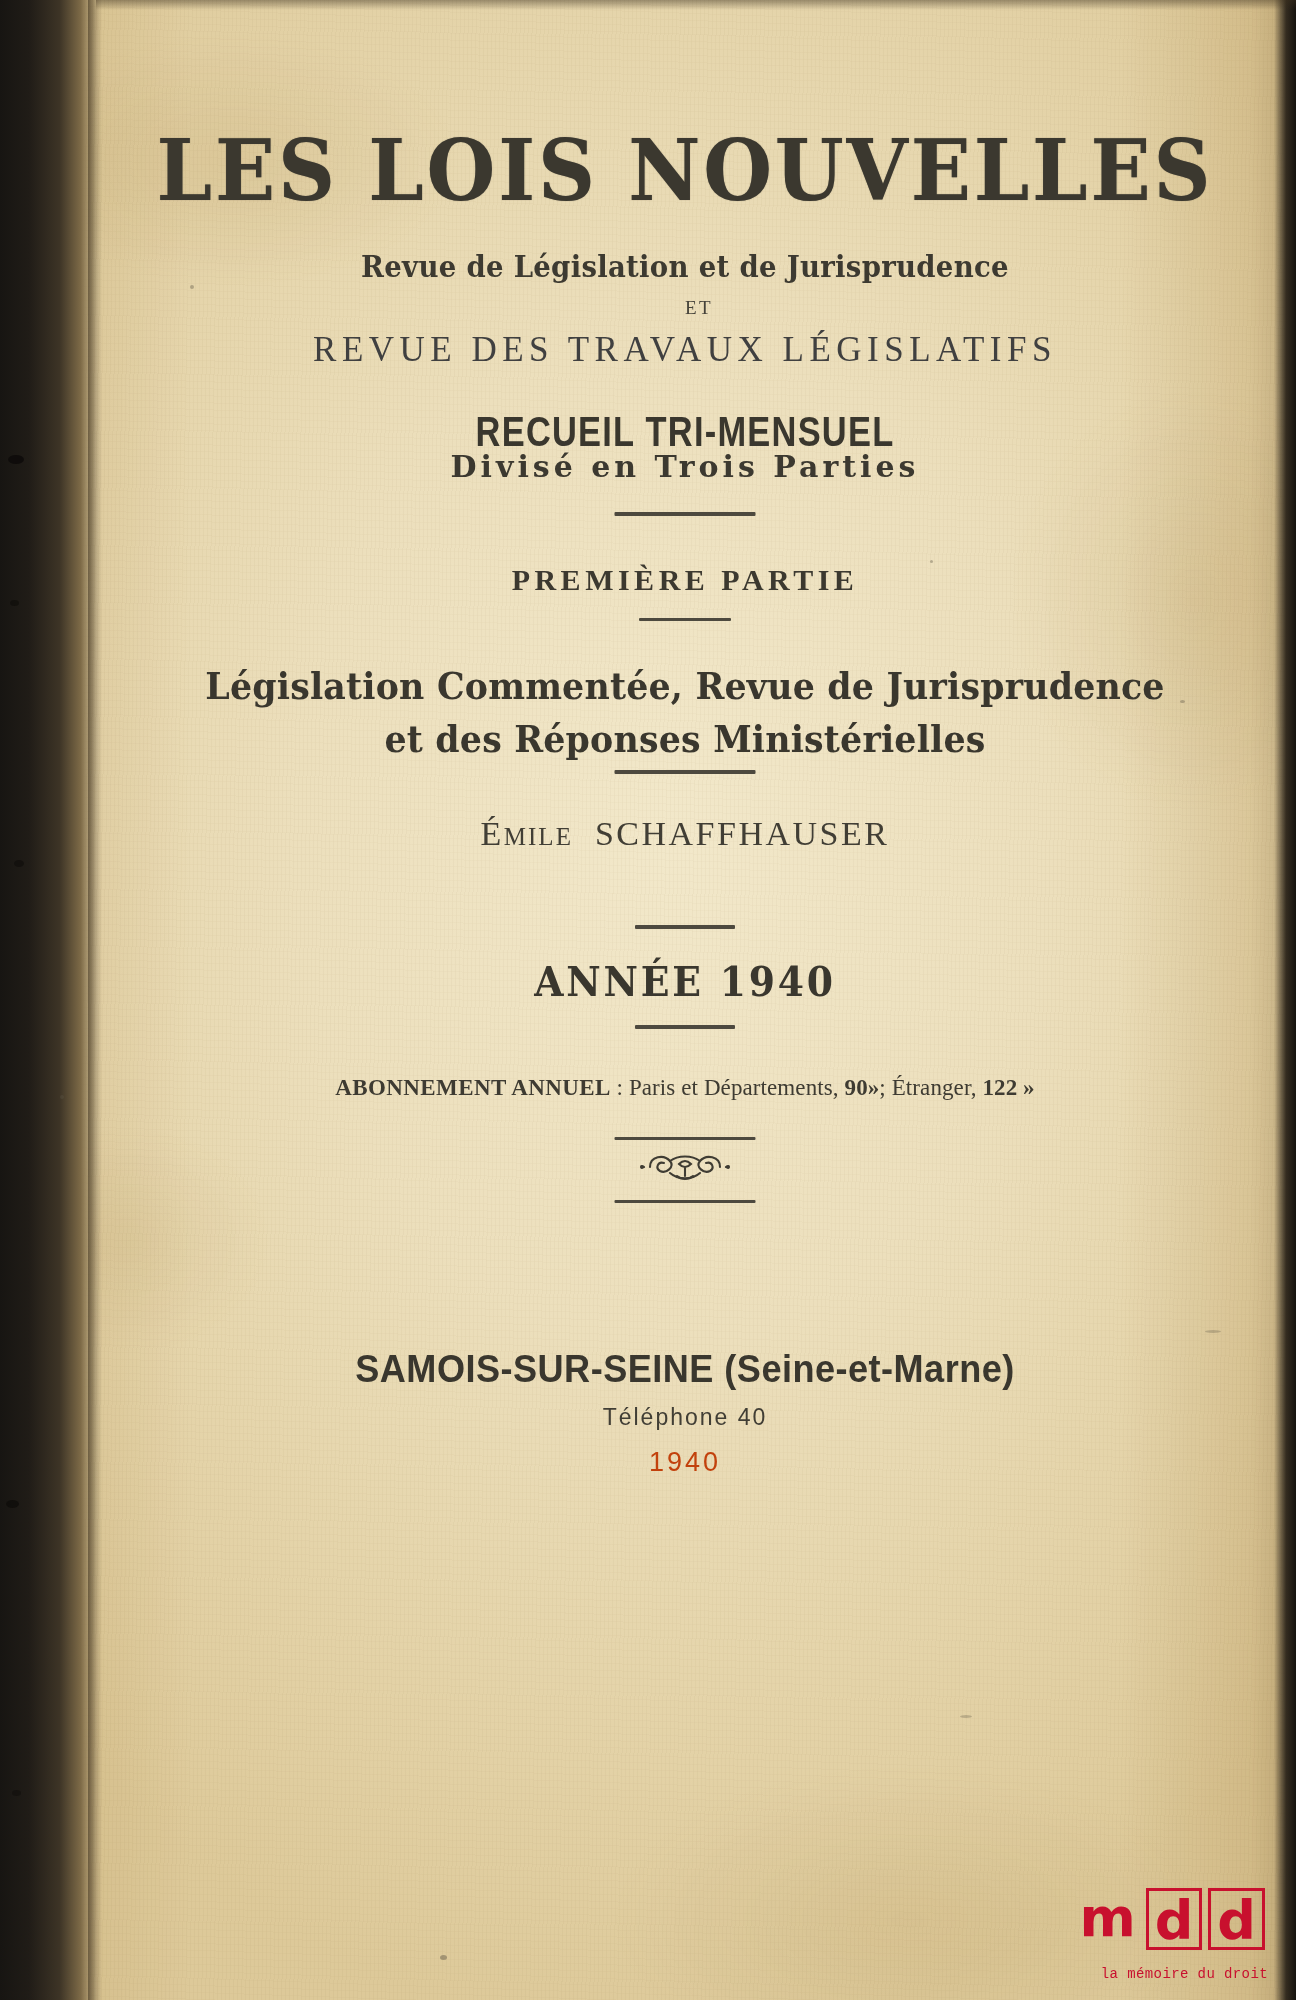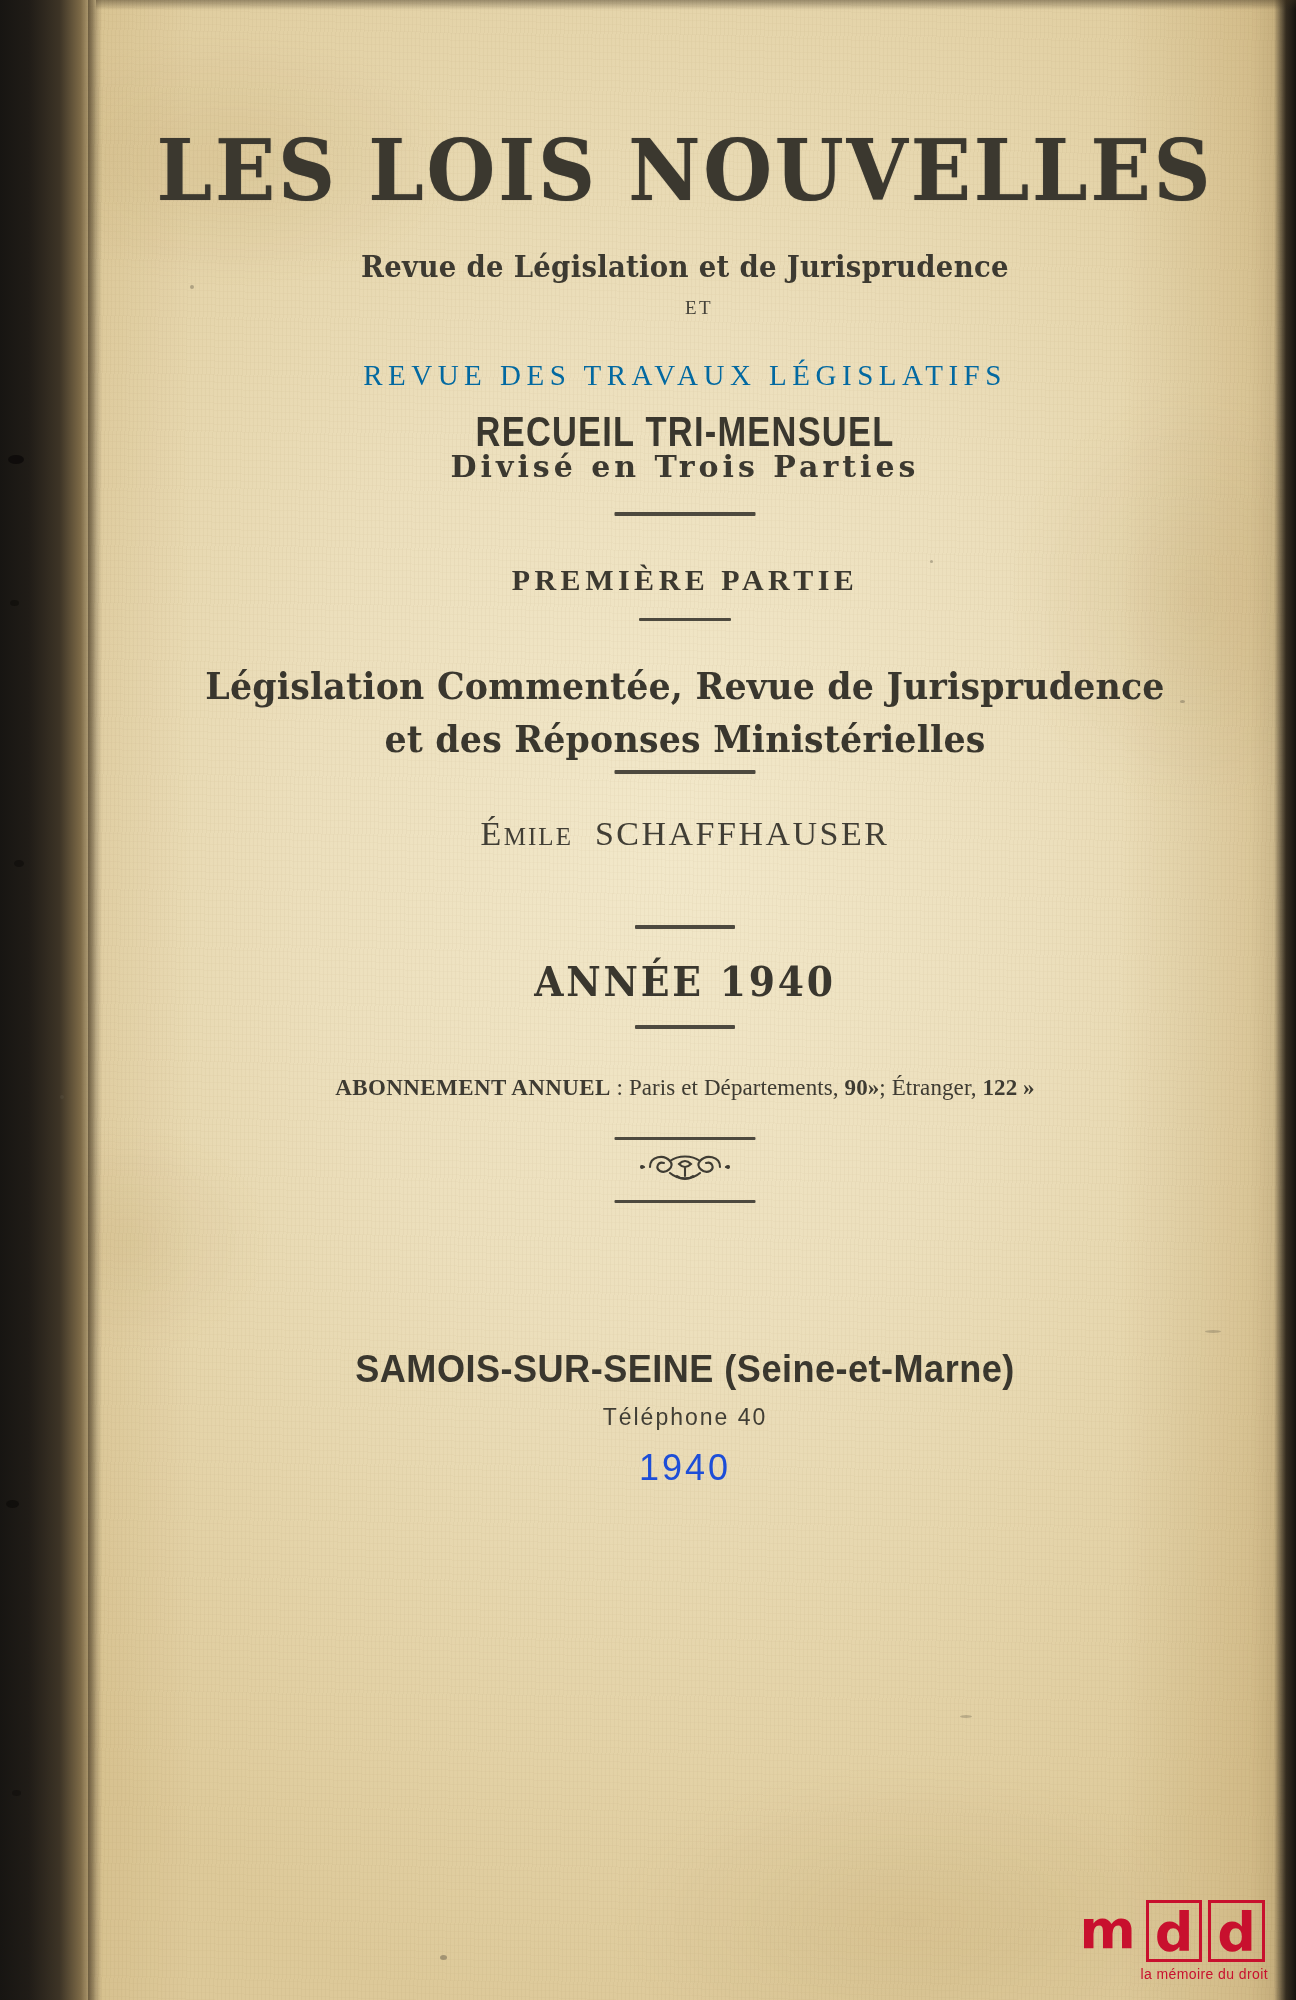--- a/index.html
+++ b/index.html
@@ -61,21 +61,21 @@
     font-family:"DejaVu Serif","Liberation Serif",serif;
     font-weight:700;font-size:29px;letter-spacing:.3px;color:#3d3a31;
     transform:scaleX(.95);transform-origin:center;
   }
   .sub-et{
     font-family:"Liberation Serif",serif;font-weight:400;
     font-size:19px;letter-spacing:2.5px;color:#45423a;
   }
   .sub-caps{
     font-family:"Liberation Serif",serif;font-weight:400;
-    font-size:29px;letter-spacing:5.5px;color:#0369a1;margin-top:29px;
+    font-size:35px;letter-spacing:5.5px;color:#404040;
   }
 
   .recueil{
     font-family:"Liberation Sans",sans-serif;font-weight:700;
     font-size:42px;letter-spacing:1.5px;color:#3a372e;
     transform:scaleX(.82);transform-origin:center;
   }
   .divise{
     font-family:"DejaVu Serif","Liberation Serif",serif;font-weight:700;
     font-size:30px;letter-spacing:4px;color:#3c3930;
@@ -119,40 +119,40 @@
     font-family:"Liberation Sans",sans-serif;font-weight:700;
     font-size:38px;letter-spacing:.5px;color:#3a372e;
     transform:scaleX(.95);transform-origin:center;
   }
   .tel{
     font-family:"Liberation Sans",sans-serif;font-weight:400;
     font-size:23px;letter-spacing:2px;color:#413e35;
   }
   .yearfoot{
     font-family:"Liberation Sans",sans-serif;font-weight:400;
-    font-size:36px;letter-spacing:3px;color:#1d4ed8;
+    font-size:27px;letter-spacing:3px;color:#c2410c;
   }
 
   
   .rule{position:absolute;height:4px;background:#3f3c33;border-radius:1px;
         left:50%;transform:translateX(-50%);opacity:.92;}
   .rule.thin{height:3px;}
 
   
   .orn{position:absolute;left:50%;transform:translateX(-50%);}
 
   
   .mdd{position:absolute;right:28px;bottom:18px;text-align:right;}
   .mdd-box{display:flex;align-items:stretch;height:62px;}
   .mdd-cell{font-family:"DejaVu Sans","Liberation Sans",sans-serif;
     font-weight:700;font-size:54px;line-height:60px;color:#c8102e;
     padding:0 7px;display:block;}
   .mdd-cell.boxed{border:3px solid #c8102e;margin:0 3px;padding:0 6px;}
-  .mdd-tag{font-family:Liberation Sans, sans-serif;font-size:14px;
-    color:#c8102e;letter-spacing:.4px;margin-top:4px;}
+  .mdd-tag{font-family:Liberation Mono, monospace;font-size:14px;
+    color:#c8102e;letter-spacing:.4px;margin-top:16px;}
 
   
   .speck{position:absolute;background:#5d5545;border-radius:50%;opacity:.38;}
 </style>
 </head>
 <body>
 
 <div id="page">
 
   <div class="paper-base"></div>

